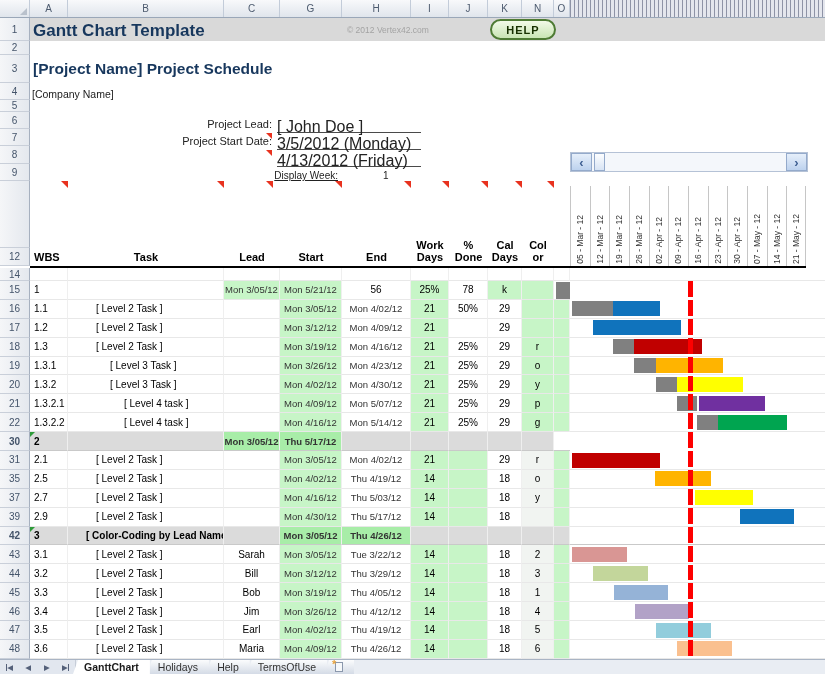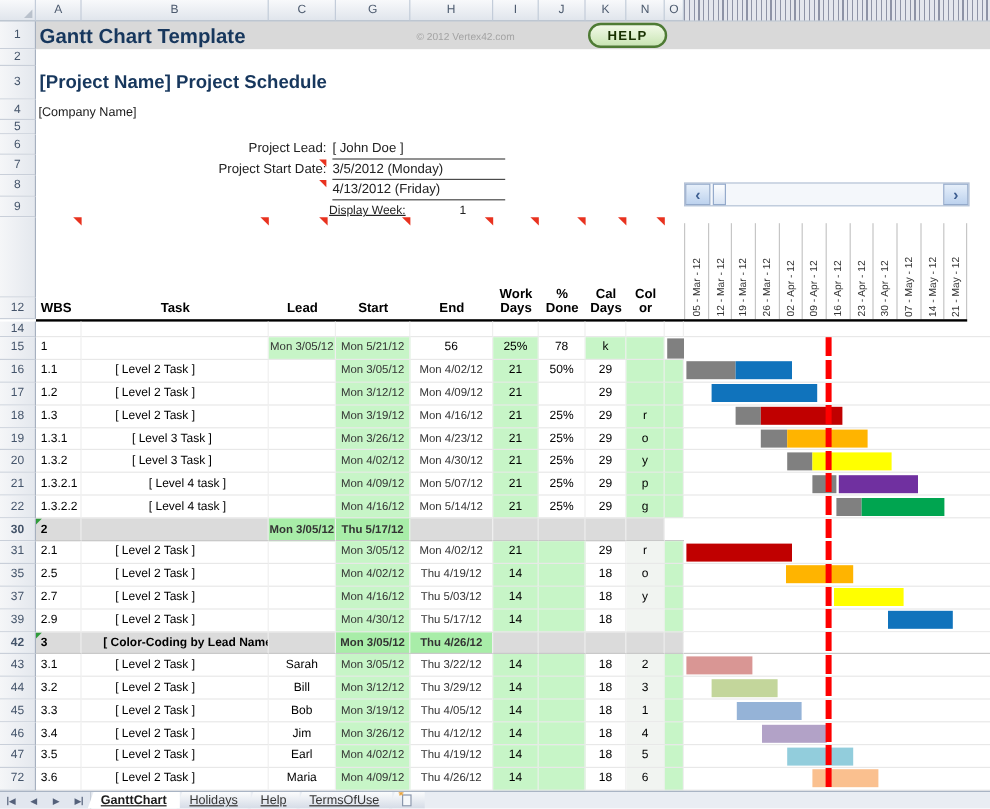--- a/index.html
+++ b/index.html
@@ -29,21 +29,21 @@
   .help { position:absolute; left:490px; top:19px; width:66px; height:21px; border-radius:11px;
           border:2px solid #4E7B34; background:linear-gradient(#F2FAE8,#C9E5B4);
           font-weight:bold; font-size:11px; color:#173000; display:flex; align-items:center;
           justify-content:center; letter-spacing:1px; cursor:pointer; }
 
   .proj-title { position:absolute; left:33px; top:60px; font-size:15.5px; font-weight:600; color:#17375D; }
   .company    { position:absolute; left:32px; top:88px; font-size:10.5px; color:#1A1A1A; }
 
   
   .f-label { position:absolute; left:30px; width:242px; text-align:right; font-size:11px; color:#222; }
-  .f-value { position:absolute; left:277px; width:144px; font-size:11px; color:#222;
+  .f-value { position:absolute; left:277px; width:144px; font-size:16px; color:#222;
              border-bottom:1px solid #4A4A4A; height:15px; }
   .dw-label { position:absolute; left:180px; width:158px; text-align:right; font-size:10px; color:#222;text-decoration:underline; }
   .dw-value { position:absolute; left:383px; font-size:10px; color:#222; }
 
   .ctri { position:absolute; width:0; height:0;
           border-top:7px solid #E8321F; border-left:7px solid transparent; }
   .ctri.sm { border-top-width:6px; border-left-width:6px; }
 
   
   .scroll { position:absolute; left:570px; top:152px; width:238px; height:20px;
@@ -98,21 +98,21 @@
   
   .tabsbar { position:absolute; left:0; top:659px; width:825px; height:15px;
              background:#E9EDF3; border-top:1px solid #A9B4C4; display:flex; align-items:stretch; }
   .tnav { display:flex; width:76px; background:#E2E7EF; border-right:1px solid #C6CDD8; }
   .nb { flex:1; display:flex; align-items:center; justify-content:center; color:#55617A;
         font-size:7.5px; cursor:pointer; }
   .nb.edge { position:relative; }
   .nb.first::before, .nb.last::after { content:""; width:1.5px; height:7px; background:#55617A; display:inline-block; }
   .tab { padding:0 11px; display:flex; align-items:center; font-size:10.5px; color:#333;
          background:linear-gradient(#FBFCFD,#D4DBE6); margin-left:-3px; cursor:pointer;
-         clip-path:polygon(5px 0, calc(100% - 0px) 0, 100% 100%, 0 100%);text-decoration:underline; }
+         clip-path:polygon(5px 0, calc(100% - 0px) 0, 100% 100%, 0 100%); }
   .tab.active { background:#FFFFFF; font-weight:bold; color:#1A1A1A; z-index:2; }
   .tab.insert { width:30px; justify-content:center; }
   .sheet-ico { position:relative; width:11px; height:10px; background:#F6F8FA; border:1px solid #8A97AC; }
   .sheet-ico::after { content:"*"; position:absolute; left:-4px; top:-5px; color:#E8A33D;
                       font-size:11px; font-weight:bold; }
 </style>
 </head>
 <body>
 
 <div id="sheet">
@@ -472,21 +472,21 @@
         <div class="cell c-color"></div>
         <div class="cell c-spacer"></div>
         <div class="cell c-chart"></div>
       </div>
       <div class="row t2">
         <div class="rn">43</div>
         <div class="cell c-wbs">3.1</div>
         <div class="cell c-task" style="padding-left: 28px;">[ Level 2 Task ]</div>
         <div class="cell c-lead">Sarah</div>
         <div class="cell c-start g">Mon 3/05/12</div>
-        <div class="cell c-end">Thu 3/22/12</div>
+        <div class="cell c-end">Tue 3/22/12</div>
         <div class="cell c-work g">14</div>
         <div class="cell c-done g"></div>
         <div class="cell c-cal">18</div>
         <div class="cell c-color">2</div>
         <div class="cell c-spacer g"></div>
         <div class="cell c-chart">
           <div class="bar" style="left: 2px; width: 55px; background: rgb(217, 150, 148);"></div>
         </div>
       </div>
       <div class="row t2">
@@ -547,21 +547,21 @@
         <div class="cell c-work g">14</div>
         <div class="cell c-done g"></div>
         <div class="cell c-cal">18</div>
         <div class="cell c-color">5</div>
         <div class="cell c-spacer g"></div>
         <div class="cell c-chart">
           <div class="bar" style="left: 86px; width: 55px; background: rgb(146, 205, 220);"></div>
         </div>
       </div>
       <div class="row t2">
-        <div class="rn">72</div>
+        <div class="rn">48</div>
         <div class="cell c-wbs">3.6</div>
         <div class="cell c-task" style="padding-left: 28px;">[ Level 2 Task ]</div>
         <div class="cell c-lead">Maria</div>
         <div class="cell c-start g">Mon 4/09/12</div>
         <div class="cell c-end">Thu 4/26/12</div>
         <div class="cell c-work g">14</div>
         <div class="cell c-done g"></div>
         <div class="cell c-cal">18</div>
         <div class="cell c-color">6</div>
         <div class="cell c-spacer g"></div>

